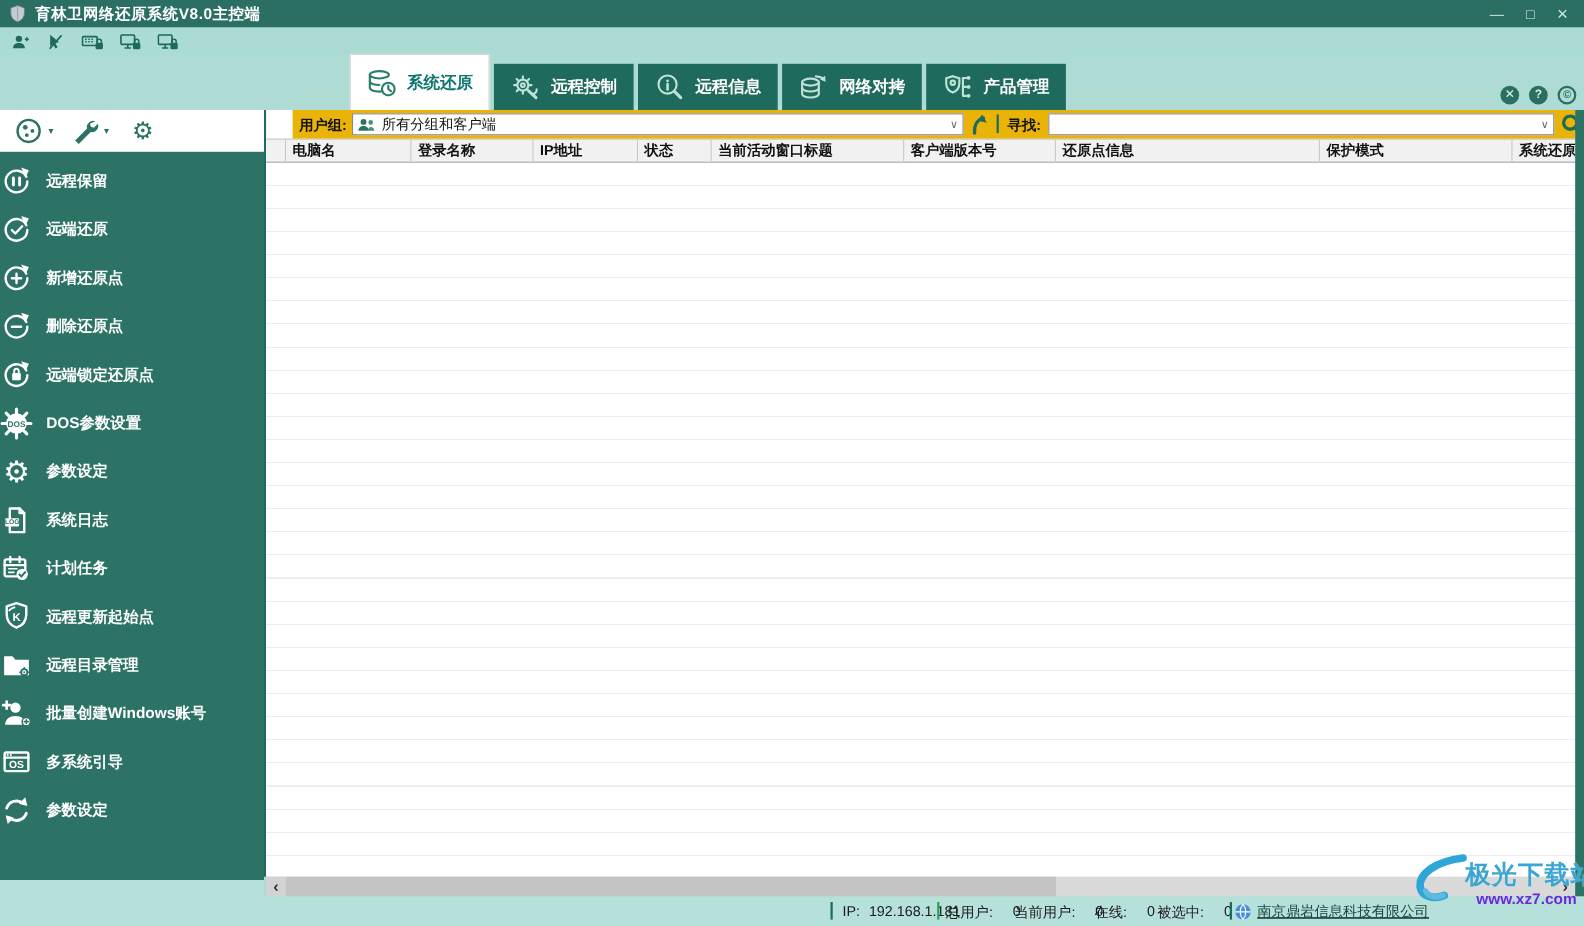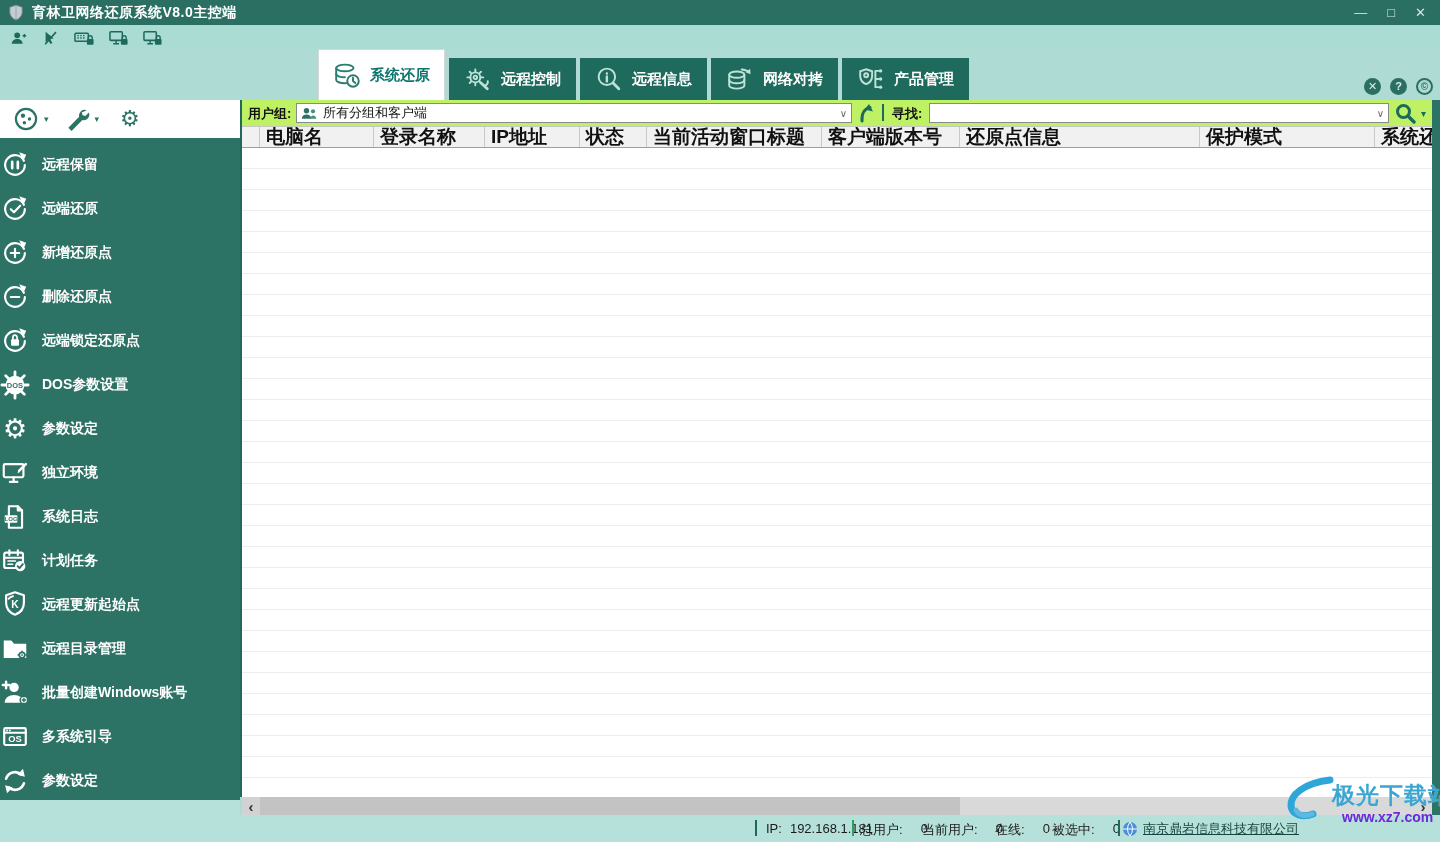--- a/index.html
+++ b/index.html
@@ -42,32 +42,32 @@
   .side-items{padding-top:5px;}
   .side-item{height:44px;display:flex;align-items:center;gap:12px;padding-left:0;
              color:#fff;font-weight:bold;font-size:14px;cursor:default;}
   .side-icon{width:30px;height:30px;flex:none;}
   .si{stroke:#fff;stroke-width:2.3;fill:none;stroke-linecap:round;stroke-linejoin:round;}
   .glyph-white{font-size:27px;color:#fff;width:30px;text-align:center;line-height:30px;flex:none;}
 
   
   .vline{position:absolute;top:100px;left:240px;width:2px;height:697px;background:#20695c;}
   .main{position:absolute;top:100px;left:242px;width:1190px;height:697px;background:#fff;}
-  .filterbar{position:relative;height:26px;background:#bef264;font-size:13px;color:#111;}
+  .filterbar{position:relative;height:26px;background:#eab308;font-size:13px;color:#111;margin-left:24px;}
   .flabel{position:absolute;top:5px;font-weight:bold;}
   .combo{position:absolute;top:3px;height:18px;background:#fff;border:1px solid #8a8a8a;
          display:flex;align-items:center;padding:0 4px;font-size:13px;gap:5px;}
   .combo .chev{margin-left:auto;color:#666;font-size:10px;}
   .find-input{border:none;outline:none;flex:1;font-size:13px;font-family:inherit;background:transparent;}
   .undo-icon,.search-icon{position:absolute;color:#1d6a5d;}
   .divider{position:absolute;top:4px;width:2px;height:17px;background:#1d6a5d;}
   .search-caret{position:absolute;color:#1d6a5d;font-size:10px;top:8px;}
 
   .thead{display:flex;height:22px;background:#f1f1f1;border-bottom:1px solid #9f9f9f;
-         border-top:1px solid #c6c6c6;box-sizing:border-box;font-size:19px;color:#111;}
+         border-top:1px solid #c6c6c6;box-sizing:border-box;font-size:13px;color:#111;}
   .th{border-right:1px solid #c9c9c9;display:flex;align-items:center;padding-left:6px;
       box-sizing:border-box;white-space:nowrap;overflow:hidden;font-weight:bold;}
   .c0{width:18px;padding-left:0;}.c1{width:114px;}.c2{width:111px;}.c3{width:95px;}
   .c4{width:67px;}.c5{width:175px;}.c6{width:138px;}.c7{width:240px;}.c8{width:175px;}
   .c9{flex:1;border-right:none;}
   .tbody{position:absolute;top:48px;left:0;right:0;bottom:0;
          background:repeating-linear-gradient(to bottom,#fff 0px,#fff 20px,#ededed 20px,#ededed 21px);}
 
   
   .hscroll{position:absolute;top:797px;left:242px;width:1190px;height:18px;background:#d9d9d9;}
@@ -297,29 +297,20 @@
             <text x="16" y="19" font-size="8" font-weight="bold" fill="#2c7365" text-anchor="middle" stroke="none">DOS</text>
           </svg>
         <span>DOS参数设置</span>
       </div>
 
       <div class="side-item">
         <span class="glyph-white">⚙</span>
         <span>参数设定</span>
       </div>
 
-      <div class="side-item">
-        <svg class="si side-icon" viewBox="0 0 32 32">
-            <rect x="4" y="6.5" width="21" height="14" rx="1.5"></rect>
-            <path d="M10.5 25.5h8M14.5 20.5v5"></path>
-            <path d="M20.5 13.5L27.5 6.5" stroke-width="2.8"></path>
-            <polygon points="18.6,16.2 21.4,14.8 19.6,13.2" fill="#fff" stroke="none"></polygon>
-          </svg>
-        <span>独立环境</span>
-      </div>
 
       <div class="side-item">
         <svg class="si side-icon" viewBox="0 0 32 32">
             <path d="M9.5 4.5h9.5l4.5 4.5v18.5h-14z"></path>
             <path d="M19 4.5V9h4.5"></path>
             <rect x="5" y="14" width="13.5" height="8" rx="1" fill="#fff" stroke="none"></rect>
             <text x="11.8" y="20" font-size="6.5" font-weight="bold" fill="#2c7365" text-anchor="middle" stroke="none">LOG</text>
           </svg>
         <span>系统日志</span>
       </div>

